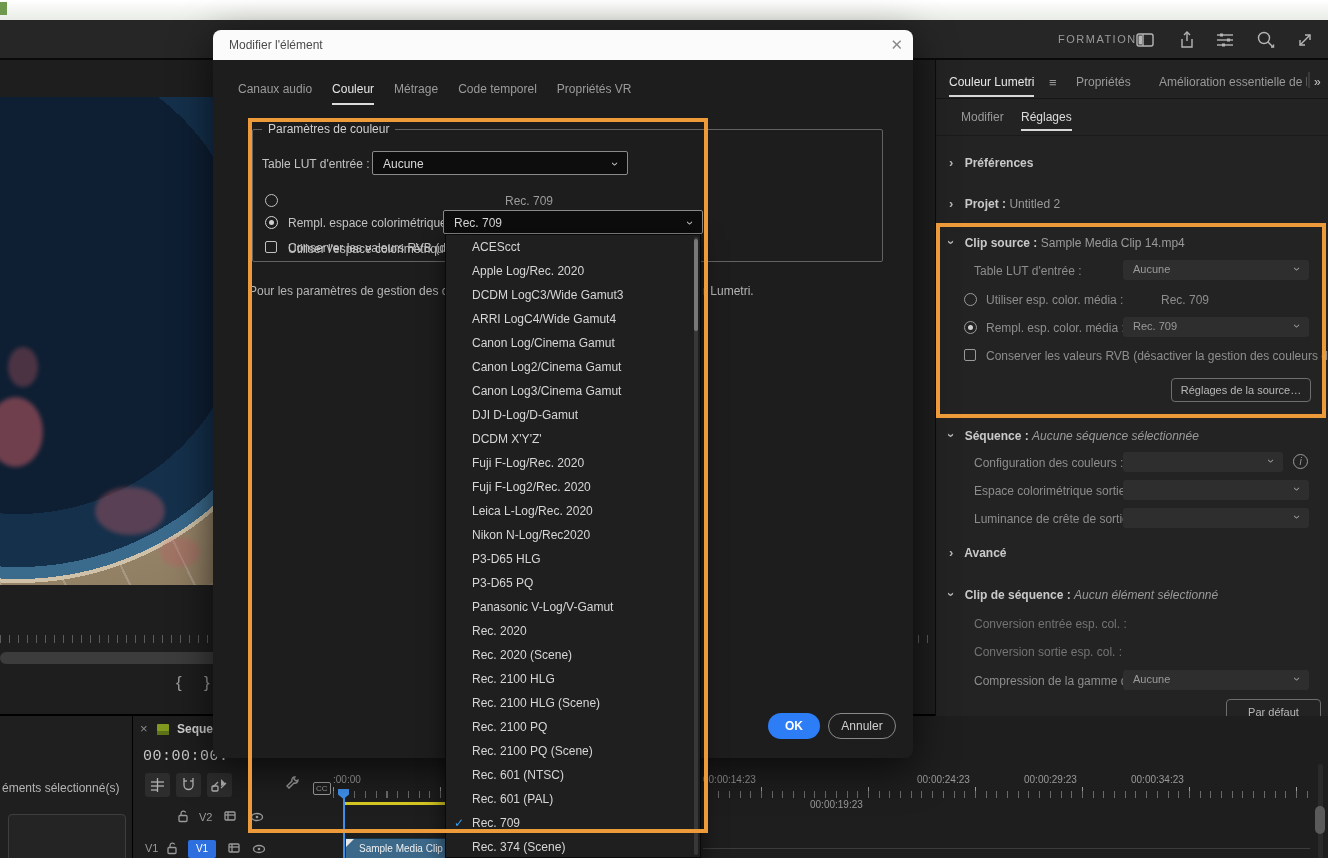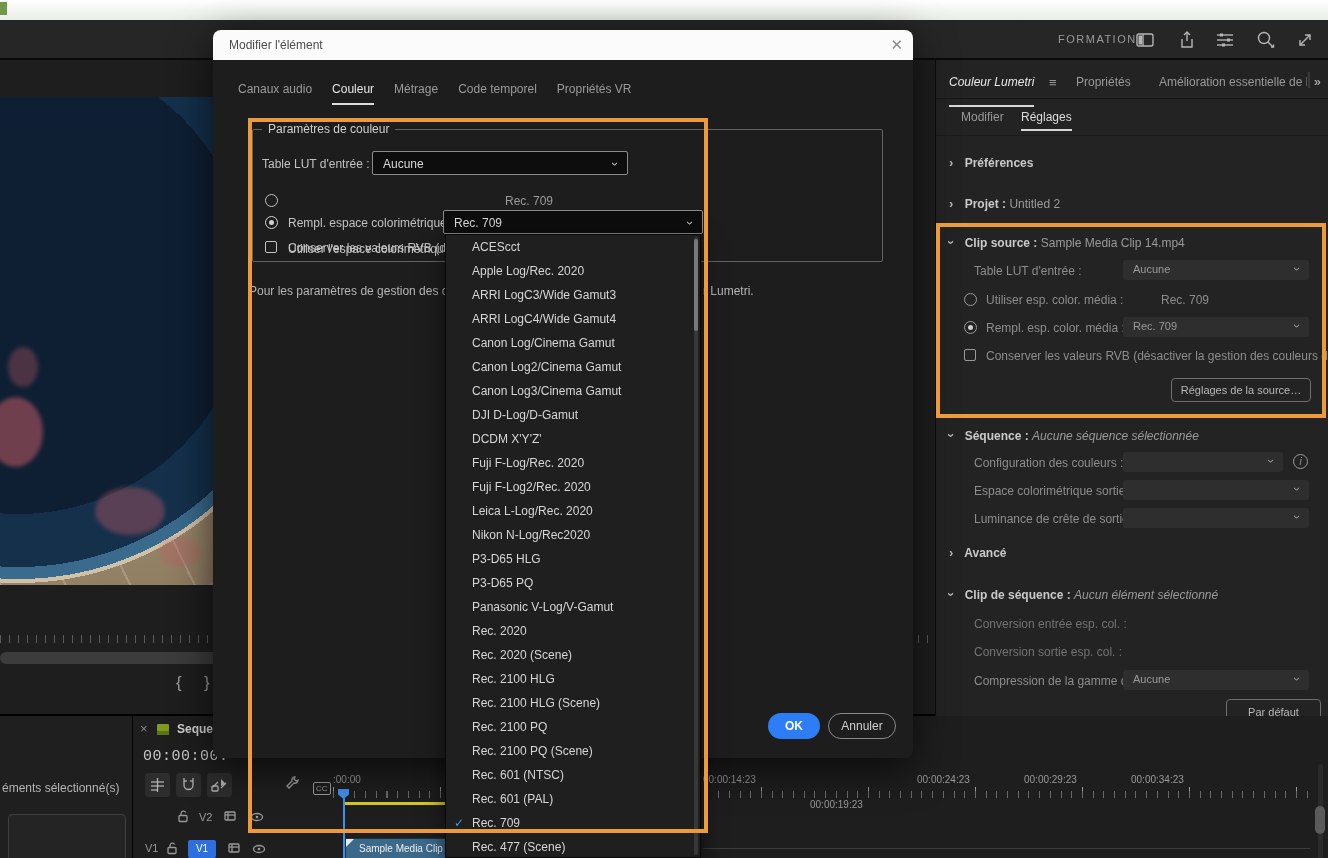--- a/index.html
+++ b/index.html
@@ -65,21 +65,21 @@
   #tl-clip { position:absolute; left:212px; top:122px; width:356px; height:21px; background:#3c688a; border:1px solid #16344a; }
   #tl-clip .corner { position:absolute; left:0; top:0; width:8px; height:8px; background:#e8e8e8; clip-path:polygon(0 0,100% 0,0 100%); }
   #tl-clip .lbl { position:absolute; left:13px; top:4px; font-size:10px; color:#f0f0f0; white-space:nowrap; }
   #trk-sep { position:absolute; left:570px; top:132px; width:607px; height:1px; background:#3c3c3c; }
   #tl-vscroll-track { position:absolute; left:1185px; top:48px; width:5px; height:95px; background:#2a2a2a; border-radius:2px; }
   #tl-vscroll-thumb { position:absolute; left:1182px; top:90px; width:10px; height:28px; background:#5a5a5a; border-radius:5px; }
 
   
   #right-panel { left:935px; top:60px; width:393px; height:656px; background:#232323; border-left:1px solid #0c0c0c; overflow:hidden; }
   .rp-tab { position:absolute; top:15px; font-size:12px; color:#999; white-space:nowrap; }
-  .rp-tab.active { color:#e8e8e8; border-bottom:2px solid #d8d8d8; padding-bottom:16px;font-style:italic; }
+  .rp-tab.active { color:#e8e8e8; border-bottom:2px solid #d8d8d8; padding-bottom:6px; }
   #rp-tabs-divider { position:absolute; left:0; top:38px; width:393px; height:1px; background:#161616; }
   .rp-subtab { position:absolute; top:50px; font-size:12px; color:#999; }
   .rp-subtab.active { color:#dcdcdc; border-bottom:2px solid #d8d8d8; padding-bottom:5px; }
   #rp-sub-divider { position:absolute; left:0; top:75px; width:393px; height:1px; background:#1a1a1a; }
   .rp-chevron { display:inline-block; color:#b8b8b8; font-size:13px; font-weight:bold; margin-right:8px; }
   .rp-chevron.open { transform:rotate(90deg); }
   .sec-hd { position:absolute; font-size:12px; color:#c9c9c9; font-weight:bold; white-space:nowrap; }
   .sec-hd .val { font-weight:normal; color:#9a9a9a; }
   .sec-hd .val.italic { font-style:italic; }
   .rp-row-label { position:absolute; font-size:12px; color:#8d8d8d; white-space:nowrap; }
@@ -412,21 +412,21 @@
     <span class="dlg-label" style="left:490px; top:254px; color:#b5b5b5;">r Lumetri.</span>
 
     <div id="ok-btn">OK</div>
     <div id="cancel-btn">Annuler</div>
   </div>
 
   <div class="abs" id="dropdown">
     <div class="dd-items">
         <div class="dd-item"><span>ACEScct</span></div>
         <div class="dd-item"><span>Apple Log/Rec. 2020</span></div>
-        <div class="dd-item"><span>ARRI LogC3/Wide Gamut3</span></div>
+        <div class="dd-item"><span>DCDM LogC3/Wide Gamut3</span></div>
         <div class="dd-item"><span>ARRI LogC4/Wide Gamut4</span></div>
         <div class="dd-item"><span>Canon Log/Cinema Gamut</span></div>
         <div class="dd-item"><span>Canon Log2/Cinema Gamut</span></div>
         <div class="dd-item"><span>Canon Log3/Cinema Gamut</span></div>
         <div class="dd-item"><span>DJI D-Log/D-Gamut</span></div>
         <div class="dd-item"><span>DCDM X'Y'Z'</span></div>
         <div class="dd-item"><span>Fuji F-Log/Rec. 2020</span></div>
         <div class="dd-item"><span>Fuji F-Log2/Rec. 2020</span></div>
         <div class="dd-item"><span>Leica L-Log/Rec. 2020</span></div>
         <div class="dd-item"><span>Nikon N-Log/Rec2020</span></div>
@@ -435,21 +435,21 @@
         <div class="dd-item"><span>Panasonic V-Log/V-Gamut</span></div>
         <div class="dd-item"><span>Rec. 2020</span></div>
         <div class="dd-item"><span>Rec. 2020 (Scene)</span></div>
         <div class="dd-item"><span>Rec. 2100 HLG</span></div>
         <div class="dd-item"><span>Rec. 2100 HLG (Scene)</span></div>
         <div class="dd-item"><span>Rec. 2100 PQ</span></div>
         <div class="dd-item"><span>Rec. 2100 PQ (Scene)</span></div>
         <div class="dd-item"><span>Rec. 601 (NTSC)</span></div>
         <div class="dd-item"><span>Rec. 601 (PAL)</span></div>
         <div class="dd-item"><span class="chk">✓</span><span>Rec. 709</span></div>
-        <div class="dd-item"><span>Rec. 477 (Scene)</span></div>
+        <div class="dd-item"><span>Rec. 374 (Scene)</span></div>
       </div>
     <div id="dd-sb-track"></div>
     <div id="dd-sb-thumb"></div>
   </div>
 
   <div class="annot" style="left:248px; top:118px; width:460px; height:715px;"></div>
   <div class="annot" style="left:936px; top:223px; width:390px; height:195px;"></div>
 
 </div>
 

